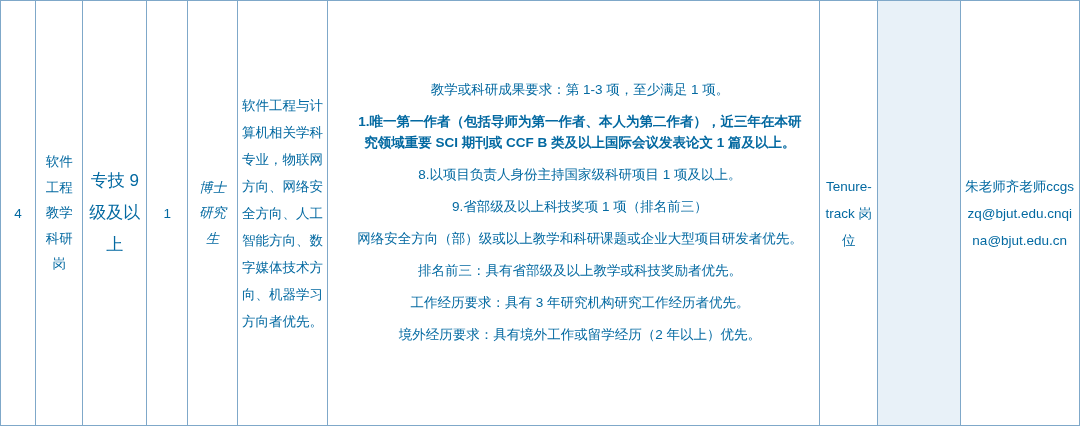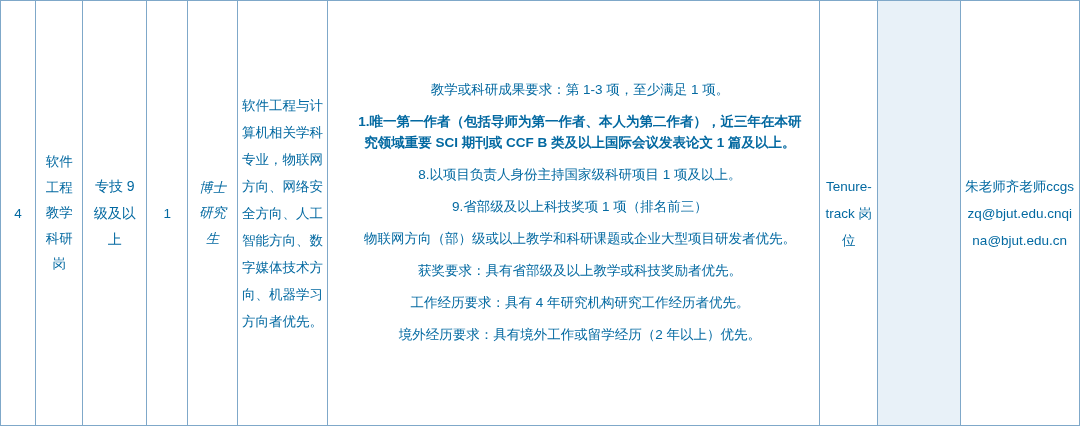--- a/index.html
+++ b/index.html
@@ -46,21 +46,21 @@
   .cell-no {
     font-size: 13.5px;
     font-weight: normal;
   }
   .cell-dept {
     font-size: 13.5px;
     line-height: 1.9;
     word-break: break-all;
   }
   .cell-level {
-    font-size: 14px;
+    font-size: 17px;
     line-height: 1.9;
     word-break: break-all;
   }
   .cell-count { font-size: 13.5px; }
   .cell-degree {
     font-size: 13.5px;
     line-height: 1.9;
     word-break: break-all;
     font-style: italic;
   }
@@ -113,23 +113,23 @@
         <td class="col-level cell-level">专技 9 级及以上</td>
         <td class="col-count cell-count">1</td>
         <td class="col-degree cell-degree">博士研究生</td>
         <td class="col-major cell-major">软件工程与计算机相关学科专业，物联网方向、网络安全方向、人工智能方向、数字媒体技术方向、机器学习方向者优先。</td>
         <td class="col-req">
           <div class="req-list">
             <p>教学或科研成果要求：第 1-3 项，至少满足 1 项。</p>
             <p class="req-para-just">1.唯一第一作者（包括导师为第一作者、本人为第二作者），近三年在本研究领域重要 SCI 期刊或 CCF B 类及以上国际会议发表论文 1 篇及以上。</p>
             <p>8.以项目负责人身份主持国家级科研项目 1 项及以上。</p>
             <p>9.省部级及以上科技奖项 1 项（排名前三）</p>
-            <p>物联网方向（部）级或以上教学和科研课题或企业大型项目研发者优先。</p>
-            <p>获奖要求：具有省部级及以上教学或科技奖励者优先。</p>
-            <p>工作经历要求：具有 4 年研究机构研究工作经历者优先。</p>
+            <p>网络安全方向（部）级或以上教学和科研课题或企业大型项目研发者优先。</p>
+            <p>排名前三：具有省部级及以上教学或科技奖励者优先。</p>
+            <p>工作经历要求：具有 3 年研究机构研究工作经历者优先。</p>
             <p>境外经历要求：具有境外工作或留学经历（2 年以上）优先。</p>
           </div>
         </td>
         <td class="col-type cell-type">Tenure-track 岗位</td>
         <td class="col-blank cell-blank"></td>
         <td class="col-contact cell-contact">朱老师齐老师ccgszq@bjut.edu.cnqina@bjut.edu.cn</td>
       </tr>
     </tbody>
   </table>
 </div>

